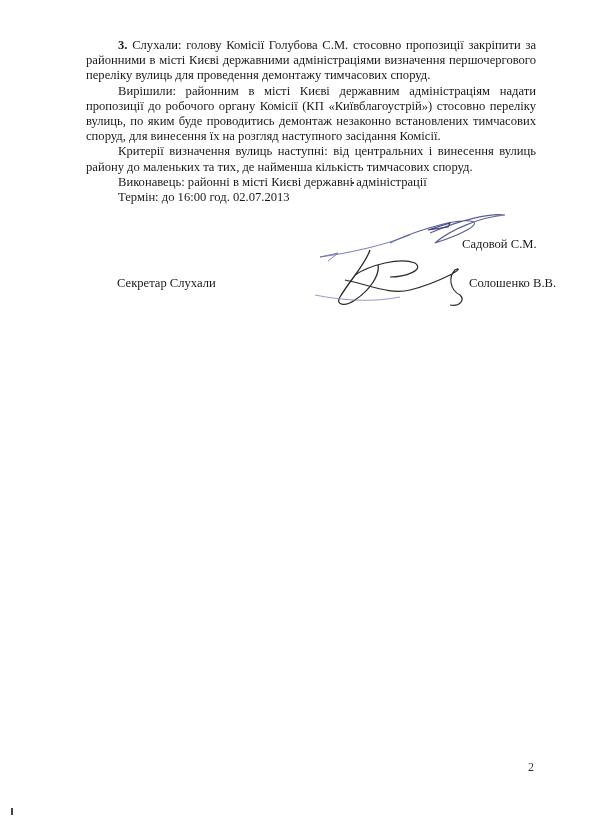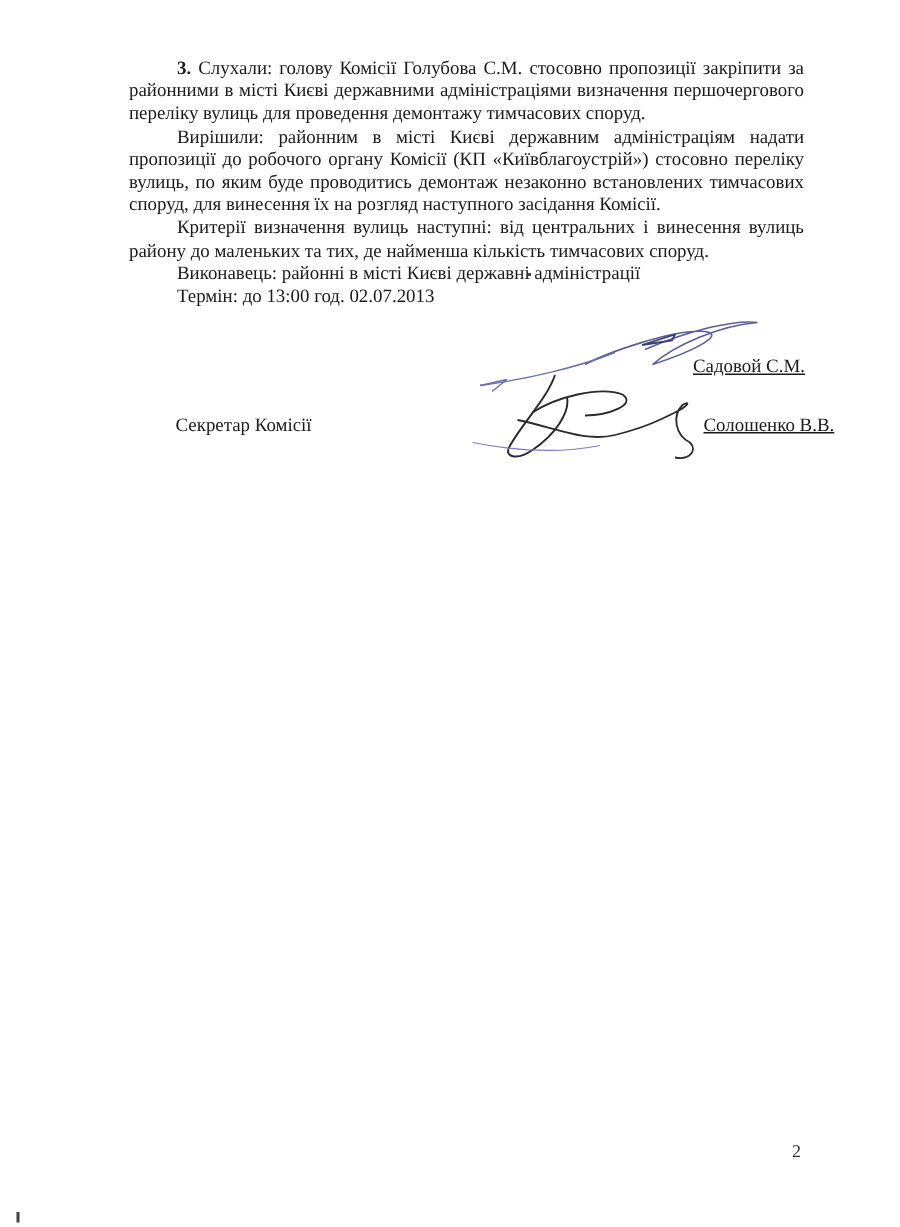--- a/index.html
+++ b/index.html
@@ -43,21 +43,20 @@
     .sig-row {
       position: absolute;
       font-size: 12.6px;
       line-height: 15px;
     }
     .sig-title {
       left: 117px;
     }
     .sig-name {
       left: 462px;
-      text-decoration: underline;
     }
     .row1 { top: 237px; }
     .row2 { top: 276px; }
     .sig-name.row2 { left: 453px; margin-left: 16px; }
     .signature {
       position: absolute;
       left: 310px;
       top: 205px;
       width: 200px;
       height: 110px;
@@ -77,25 +76,25 @@
 </head>
 <body>
 
 <div class="page">
 
   <div class="body-text">
     <p class="para"><span class="item-num">3.</span> <span>Слухали: голову Комісії Голубова С.М. стосовно пропозиції закріпити за районними в місті Києві державними адміністраціями визначення першочергового переліку вулиць для проведення демонтажу тимчасових споруд.</span></p>
     <p class="para">Вирішили: районним в місті Києві державним адміністраціям надати пропозиції до робочого органу Комісії (КП «Київблагоустрій») стосовно переліку вулиць, по яким буде проводитись демонтаж незаконно встановлених тимчасових споруд, для винесення їх на розгляд наступного засідання Комісії.</p>
     <p class="para">Критерії визначення вулиць наступні: від центральних і винесення вулиць району до маленьких та тих, де найменша кількість тимчасових споруд.</p>
     <p class="para nojust">Виконавець: районні в місті Києві державні адміністрації</p>
-    <p class="para nojust">Термін: до 13:00 год. 02.07.2013</p>
+    <p class="para nojust">Термін: до 16:00 год. 02.07.2013</p>
   </div>
 
   <div class="sig-row sig-name row1">Садовой С.М.</div>
-  <div class="sig-row sig-title row2">Секретар Комісії</div>
+  <div class="sig-row sig-title row2">Секретар Слухали</div>
   <div class="sig-row sig-name row2">Солошенко В.В.</div>
 
   <svg class="signature" viewBox="0 0 200 110" xmlns="http://www.w3.org/2000/svg">
 
     <path d="M120 28 C 150 15, 180 8, 195 10 C 170 12, 140 25, 125 38 C 150 30, 175 18, 160 16 C 140 14, 95 30, 80 38" fill="none" stroke="#5a5f9a" stroke-width="1.1"></path>
     <path d="M118 25 L 140 18 L 138 22 Z" fill="none" stroke="#3a3f7a" stroke-width="1.2"></path>
     <path d="M10 52 C 40 48, 75 40, 100 30" fill="none" stroke="#6a6fae" stroke-width="0.9"></path>
     <path d="M10 52 L 28 48 L 18 56" fill="none" stroke="#6a6fae" stroke-width="0.9"></path>
 
     <path d="M60 45 C 55 60, 40 75, 30 92 C 25 100, 35 102, 45 95 C 60 85, 70 70, 68 60" fill="none" stroke="#2a2a2a" stroke-width="1.3"></path>

